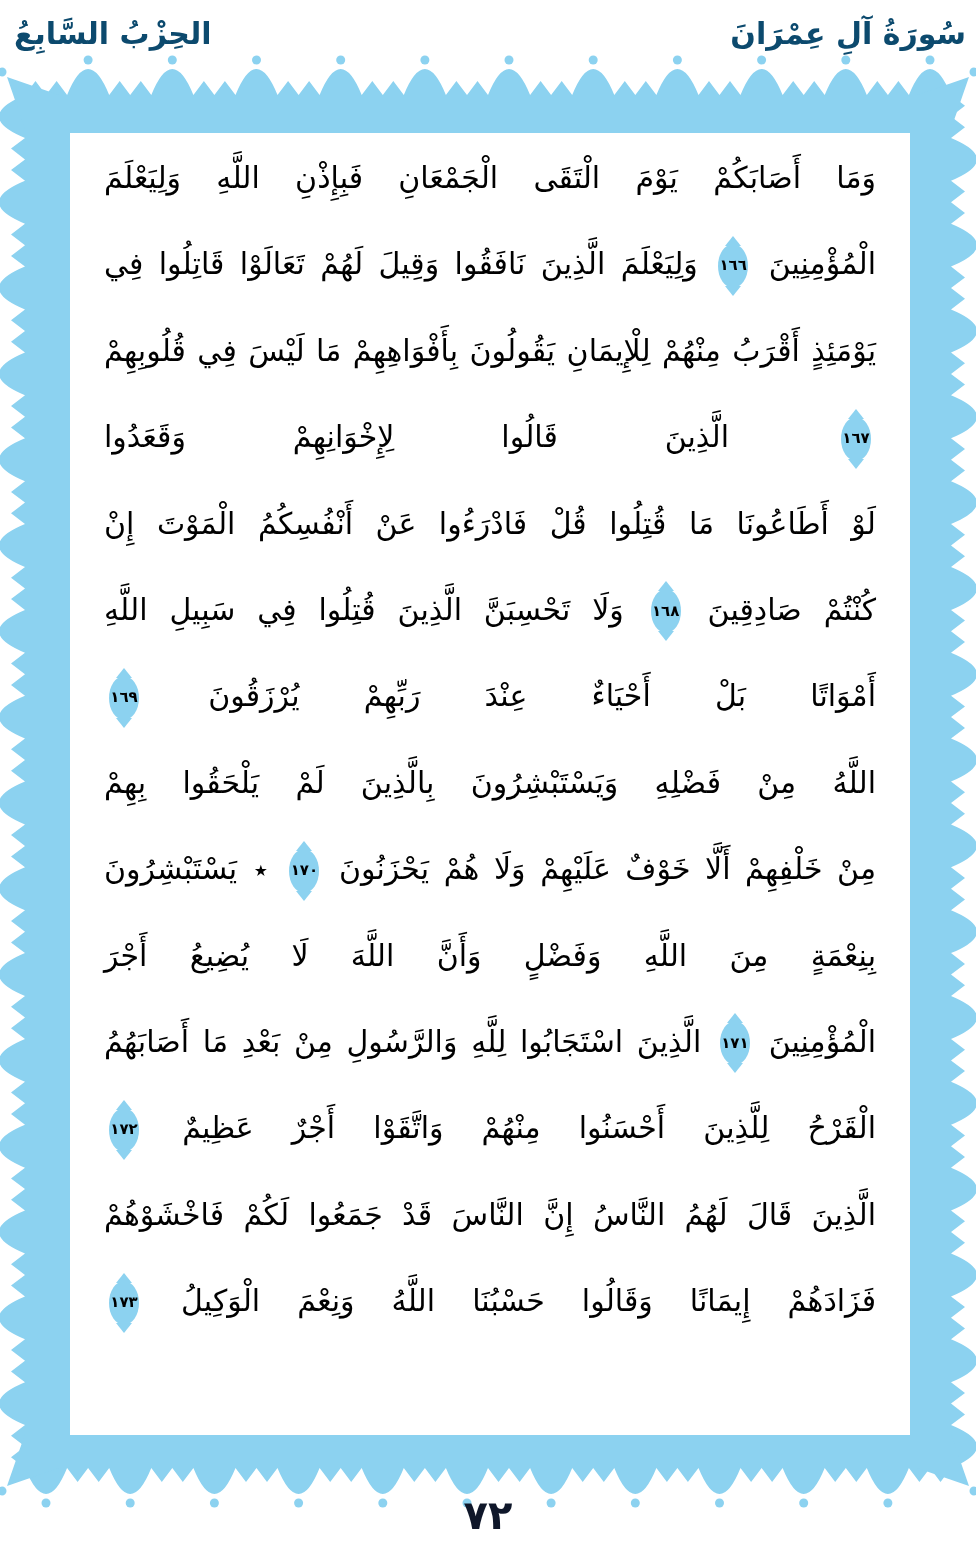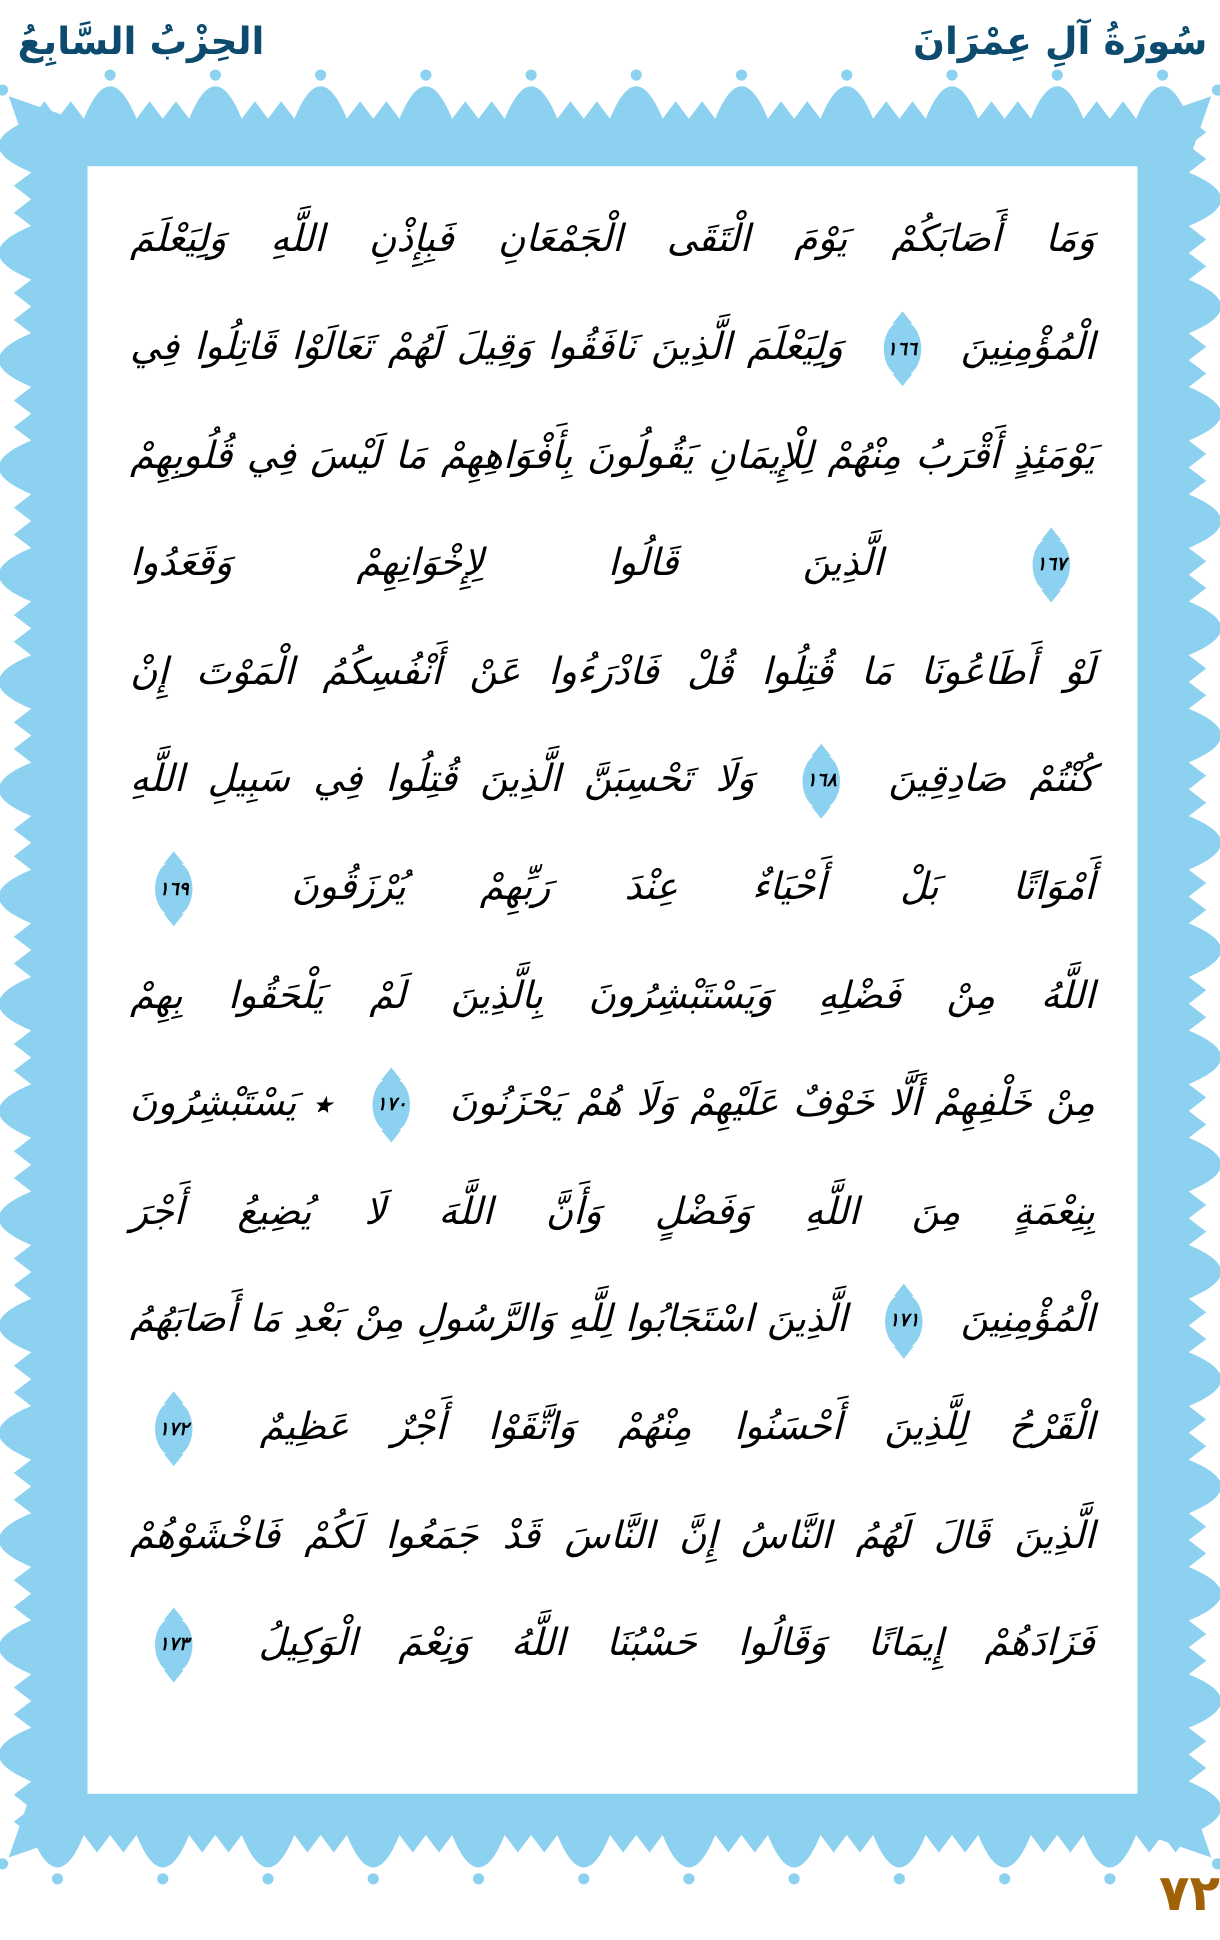--- a/index.html
+++ b/index.html
@@ -18,58 +18,57 @@
   }
   .hdr.surah{right:10px;}
   .hdr.hizb{left:14px;}
   
   #frame-svg{position:absolute;left:0;top:0;width:976px;height:1552px;pointer-events:none;}
   
   #qblock{
     position:absolute;
     left:70px;top:133px;width:840px;height:1302px;
     box-sizing:border-box;
-    padding:16px 34px 0 34px;
+    padding:2px 34px 0 34px;
     direction:rtl;
-    font-style:italic;
   }
   .qline{
     height:86.4px;line-height:86.4px;
     text-align:justify;text-align-last:justify;
     -moz-text-align-last:justify;
     font-size:30px;color:#000;
     white-space:normal;
   }
   .qtext{font-weight:500;}
   
   .vmarker{
     display:inline-flex;align-items:center;justify-content:center;
     width:30px;height:44px;
     background:var(--frame-blue);
     border-radius:50%;
     position:relative;vertical-align:middle;
-    margin:0 20px;
+    margin:0 5px;
   }
   .vmarker::before,.vmarker::after{
     content:"";position:absolute;left:50%;transform:translateX(-50%);
     width:0;height:0;border-left:8px solid transparent;border-right:8px solid transparent;
   }
   .vmarker::before{top:-8px;border-bottom:10px solid var(--frame-blue);}
   .vmarker::after{bottom:-8px;border-top:10px solid var(--frame-blue);}
   .vnum{
     font-size:15px;font-weight:bold;color:#000;line-height:1;
     position:relative;z-index:1;
   }
   .rubstar{
     font-size:26px;color:#000;vertical-align:middle;margin:0 2px;font-weight:bold;
   }
   
   #pagenum{
     position:absolute;left:0;right:0;top:1492px;
-    text-align:right;color:#a16207;
+    text-align:center;color:#0f172a;
     font-size:40px;font-weight:bold;
   }
 </style>
 </head>
 <body>
 
 <div id="page">
 
   <div class="hdr surah">سُورَةُ آلِ عِمْرَانَ</div>
 

